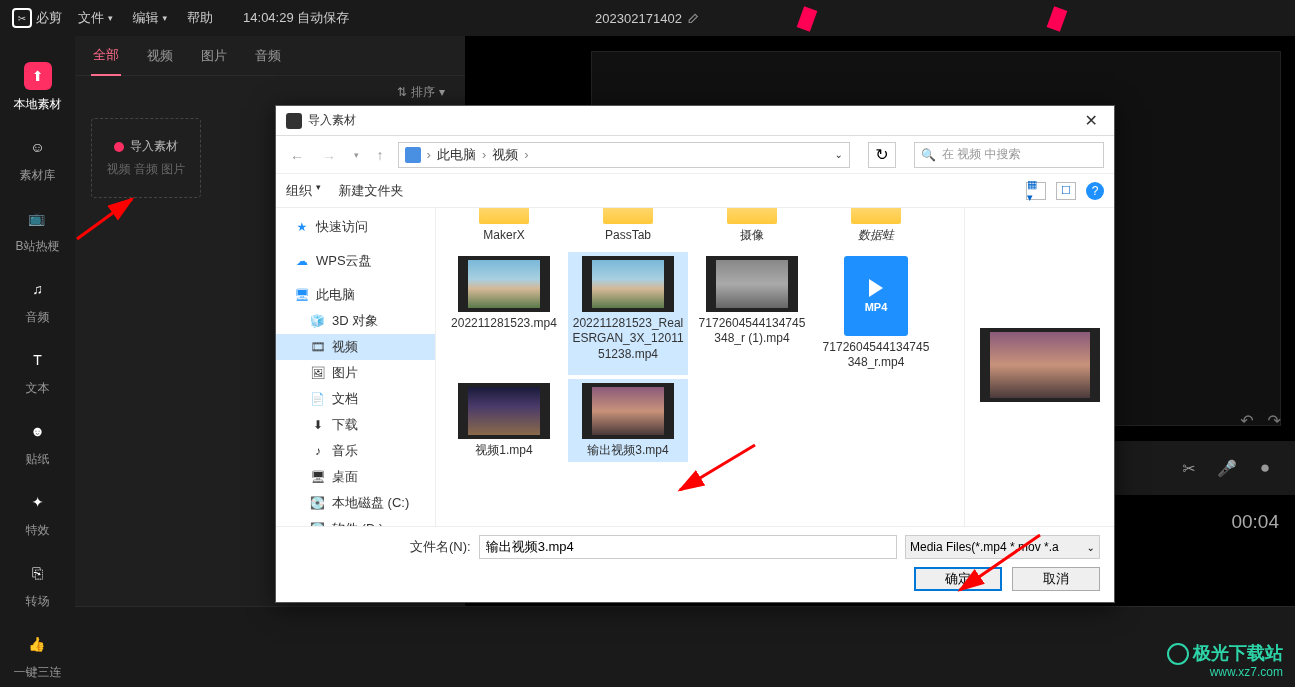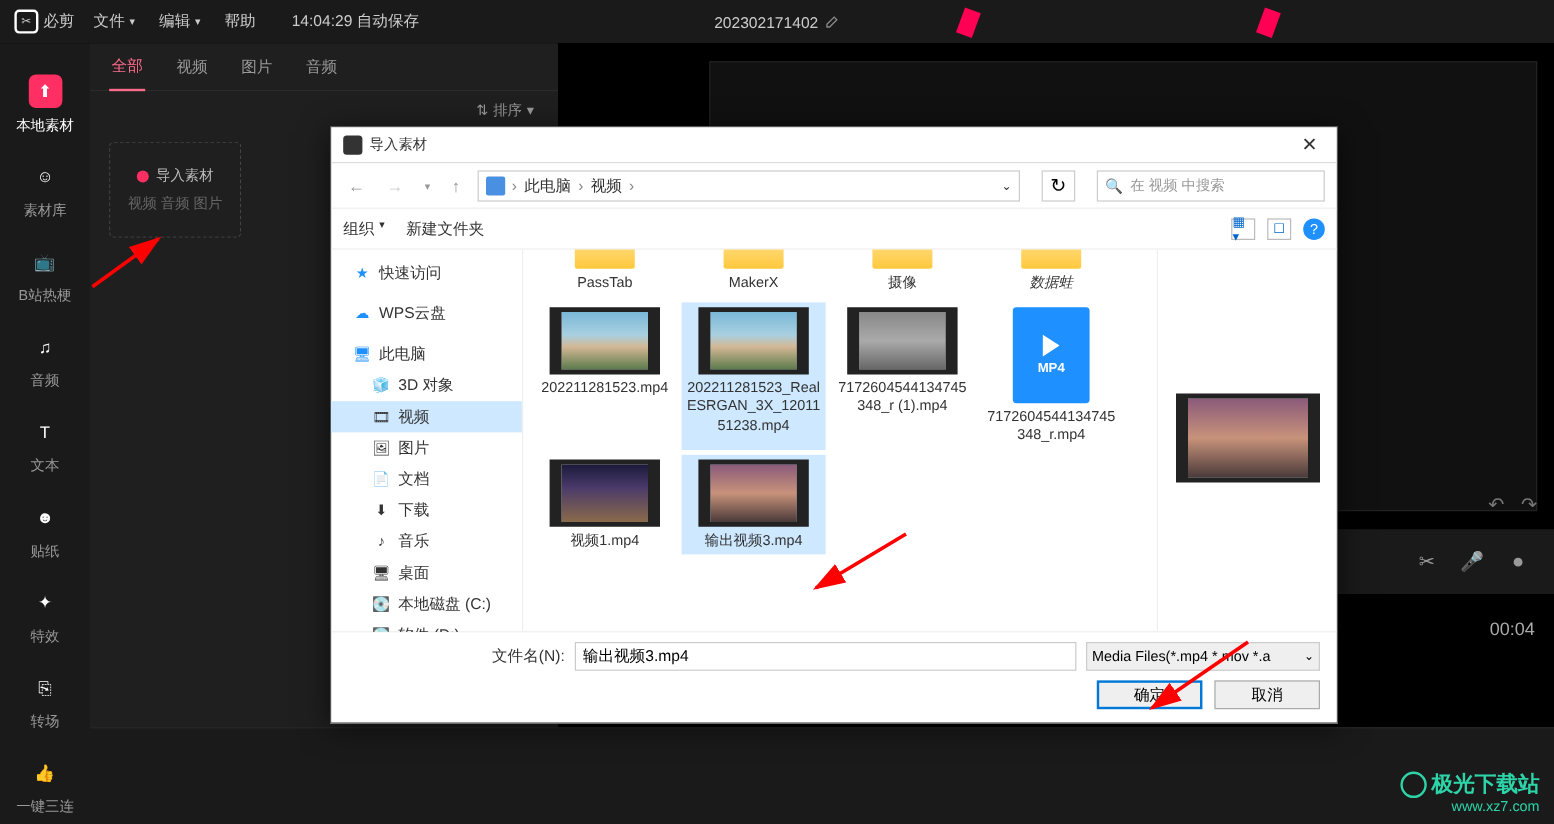--- a/index.html
+++ b/index.html
@@ -35,21 +35,21 @@
 
 .preview-area { position: absolute; left: 465px; top: 36px; right: 0; height: 405px; background: #000; }
 .preview-black { position: absolute; left: 126px; top: 15px; width: 690px; height: 375px; background: #111; border: 1px solid #222; }
 
 
 .player-controls { position: absolute; left: 465px; top: 441px; right: 0; height: 54px; background: #1a1a1a; display: flex; align-items: center; padding: 0 20px; color: #999; }
 .play-btn { width: 24px; height: 24px; display: flex; align-items: center; justify-content: center; cursor: pointer; margin-right: 16px; }
 .ctrl-icon { width: 20px; height: 20px; margin-left: 18px; cursor: pointer; display: flex; align-items: center; justify-content: center; }
 .ctrl-right { margin-left: auto; display: flex; align-items: center; }
 .undo-redo { position: absolute; right: 14px; top: -30px; display: flex; gap: 14px; color: #777; }
-.timer { position: absolute; right: 16px; bottom: -38px; color: #aaa; font-size: 15px; }
+.timer { position: absolute; right: 16px; bottom: -38px; color: #aaa; font-size: 19px; }
 
 
 .timeline-area { position: absolute; left: 75px; top: 606px; right: 0; height: 81px; background: #1a1a1a; border-top: 1px solid #2a2a2a; }
 
 
 .decor { position: absolute; top: 8px; left: 800px; width: 14px; height: 22px; background: #ff0055; transform: rotate(20deg); }
 .decor2 { position: absolute; top: 8px; left: 1050px; width: 14px; height: 22px; background: #ff0055; transform: rotate(20deg); }
 
 
 .dialog-overlay { position: absolute; left: 275px; top: 105px; width: 840px; height: 498px; background: #fff; border: 1px solid #555; box-shadow: 0 4px 24px rgba(0,0,0,0.6); display: flex; flex-direction: column; z-index: 100; }
@@ -318,25 +318,25 @@
         </div>
       <div class="ds-item indent">
           <span class="ds-icon">💽</span>
           <span>软件 (D:)</span>
         </div>
     </div>
     <div class="file-grid">
 
       <div class="file-item" style="margin-top:-28px;">
           <div class="folder-icon"></div>
-          <div class="file-label">PassTab</div>
+          <div class="file-label">MakerX</div>
         </div>
       <div class="file-item" style="margin-top:-28px;">
           <div class="folder-icon"></div>
-          <div class="file-label">MakerX</div>
+          <div class="file-label">PassTab</div>
         </div>
       <div class="file-item" style="margin-top:-28px;">
           <div class="folder-icon"></div>
           <div class="file-label">摄像</div>
         </div>
       <div class="file-item" style="margin-top:-28px;font-style:italic;">
           <div class="folder-icon"></div>
           <div class="file-label">数据蛙</div>
         </div>
 

